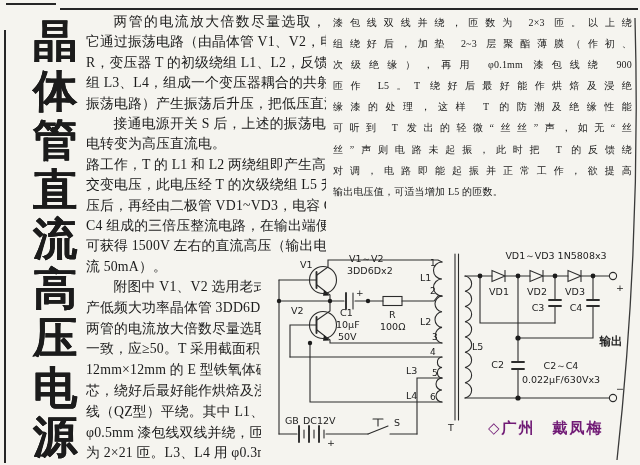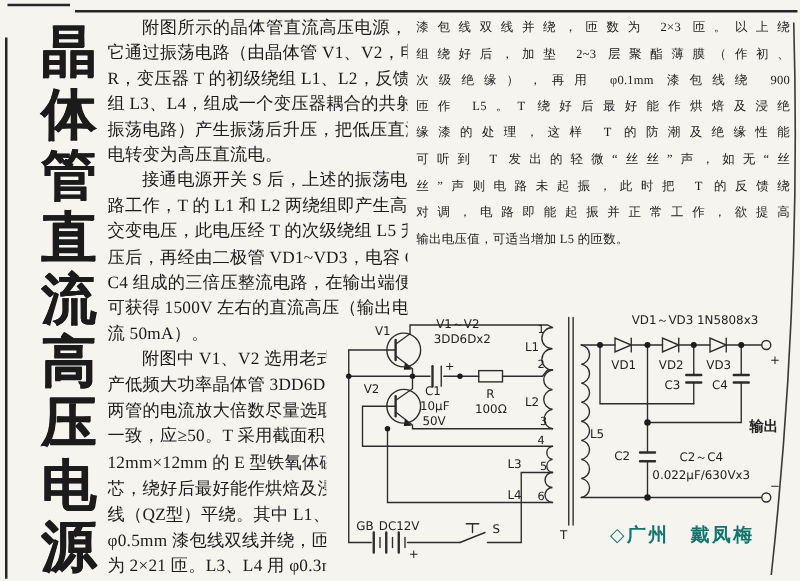--- a/index.html
+++ b/index.html
@@ -43,21 +43,21 @@
   #circuit{position:absolute;left:266px;top:250px;}
   #circuit text{font-family:"DejaVu Sans","Liberation Sans",sans-serif;fill:#222;}
   .w{stroke:#2c2c2c;stroke-width:1.1;fill:none;stroke-linecap:round;}
   .w2{stroke:#2c2c2c;stroke-width:1.9;fill:none;stroke-linecap:round;}
   .dot{fill:#1c1c1c;}
   .lbl{font-size:9.5px;}
   .lbl-s{font-size:9px;}
   .lbl-cn{font-size:11.5px;font-weight:bold;}
   #author{
     position:absolute;left:488px;top:419px;font-size:15px;
-    letter-spacing:2px;font-weight:bold;color:#0f766e;
+    letter-spacing:2px;font-weight:bold;color:#701a75;
   }
   #right-curve{position:absolute;left:600px;top:8px;}
 </style>
 </head>
 <body>
 
 <div class="rule" id="top-rule-short"></div>
 <div class="rule" id="top-rule"></div>
 <div class="rule" id="left-rule"></div>
 
@@ -67,27 +67,27 @@
     <div class="tchar">管</div>
     <div class="tchar">直</div>
     <div class="tchar">流</div>
     <div class="tchar">高</div>
     <div class="tchar">压</div>
     <div class="tchar">电</div>
     <div class="tchar">源</div>
   </div>
 
 <div class="col" id="col1-top">
-    <div class="tline ind">附图所示的晶体管直流高压电源，</div>
+    <div class="tline ind">两管的电流放大倍数尽量选取，</div>
     <div class="tline">它通过振荡电路（由晶体管 V1、V2，电阻</div>
     <div class="tline">R，变压器 T 的初级绕组 L1、L2，反馈绕</div>
     <div class="tline">组 L3、L4，组成一个变压器耦合的共射极</div>
     <div class="tline">振荡电路）产生振荡后升压，把低压直流</div>
+    <div class="tline ind">接通电源开关 S 后，上述的振荡电</div>
     <div class="tline end">电转变为高压直流电。</div>
-    <div class="tline ind">接通电源开关 S 后，上述的振荡电</div>
     <div class="tline">路工作，T 的 L1 和 L2 两绕组即产生高频</div>
     <div class="tline">交变电压，此电压经 T 的次级绕组 L5 升</div>
     <div class="tline">压后，再经由二极管 VD1~VD3，电容 C2~</div>
     <div class="tline">C4 组成的三倍压整流电路，在输出端便</div>
     <div class="tline">可获得 1500V 左右的直流高压（输出电</div>
     <div class="tline end">流 50mA）。</div>
   </div>
 <div class="col" id="col1-bottom">
     <div class="tline ind">附图中 V1、V2 选用老式国</div>
     <div class="tline">产低频大功率晶体管 3DD6D，</div>

